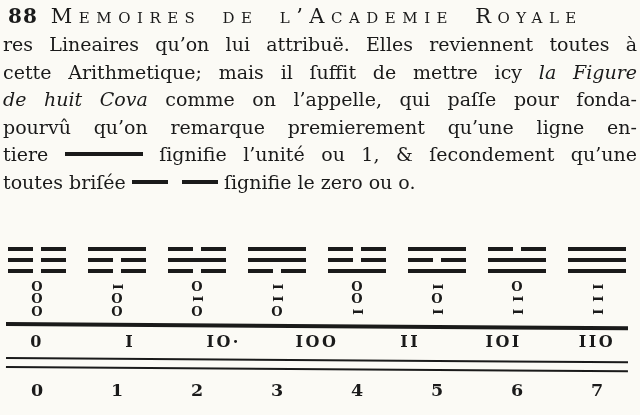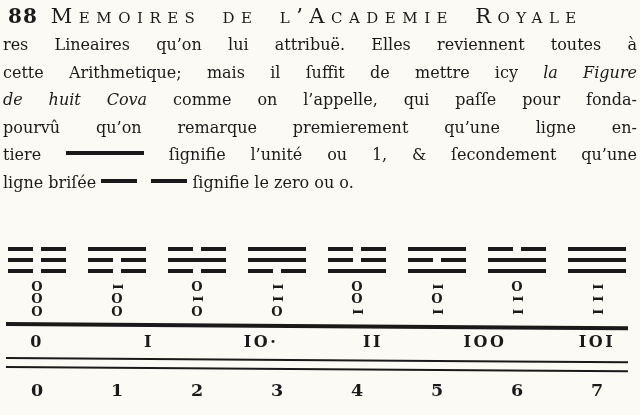--- a/index.html
+++ b/index.html
@@ -22,21 +22,21 @@
   .runhead{
     font-size:21px;
     font-variant:small-caps;
     letter-spacing:6.5px;
     word-spacing:8px;
   }
 
   
   .para{
     position:absolute;left:3px;top:31px;width:634px;
-    font-size:16px;line-height:27.6px;
+    font-size:19px;line-height:27.6px;
   }
   .ln{white-space:nowrap;}
   .ln.just{text-align:justify;text-align-last:justify;white-space:normal;}
   .it{font-style:italic;margin-top:12px;}
 
   .dash{display:inline-flex;vertical-align:5px;}
   .solid-dash{width:78px;height:4px;background:var(--ink,#1a1a1a);}
   .broken-dash{gap:14px;}
   .broken-dash .seg{width:36px;height:4px;background:var(--ink,#1a1a1a);display:inline-block;}
 
@@ -81,21 +81,21 @@
     <span class="pagenum">88</span>
     <span class="runhead">Memoires de l’Academie Royale</span>
   </div>
 
   <div class="para">
     <div class="ln just"><span>res Lineaires qu’on lui attribuë. Elles reviennent toutes à</span></div>
     <div class="ln just"><span>cette Arithmetique; mais il ſuffit de mettre icy</span> <i class="it">la Figure</i></div>
     <div class="ln just"><i class="it">de huit Cova</i> <span>comme on l’appelle, qui paſſe pour fonda-</span></div>
     <div class="ln just"><span>pourvû qu’on remarque premierement qu’une ligne en-</span></div>
     <div class="ln just"><span>tiere</span> <span class="dash solid-dash"></span> <span>ſignifie l’unité ou 1, &amp; ſecondement qu’une</span></div>
-    <div class="ln"><span>ligne briſée</span> <span class="dash broken-dash">
+    <div class="ln"><span>toutes briſée</span> <span class="dash broken-dash">
           <span class="seg"></span>
           <span class="seg"></span>
         </span> <span>ſignifie le zero ou o.</span></div>
   </div>
 
   <div class="figure">
     <div class="t-row trigrams">
         <div class="cell tg">
           <div class="bar broken">
             <span class="seg"></span>
@@ -213,23 +213,24 @@
           <span class="vdigit rot">I</span>
           <span class="vdigit rot">I</span>
           <span class="vdigit rot">I</span>
         </div>
       </div>
     <div class="rule1"></div>
     <div class="t-row binrow">
         <div class="cell bn">0</div>
         <div class="cell bn">I</div>
         <div class="cell bn">IO·</div>
+        <div class="cell bn">IOO</div>
         <div class="cell bn">II</div>
-        <div class="cell bn">IOO</div>
         <div class="cell bn">IOI</div>
+        <div class="cell bn">IIO</div>
       </div>
     <div class="drule">
       <div class="dr-line"></div>
       <div class="dr-line"></div>
     </div>
     <div class="t-row decrow">
         <div class="cell dc">0</div>
         <div class="cell dc">1</div>
         <div class="cell dc">2</div>
         <div class="cell dc">3</div>

